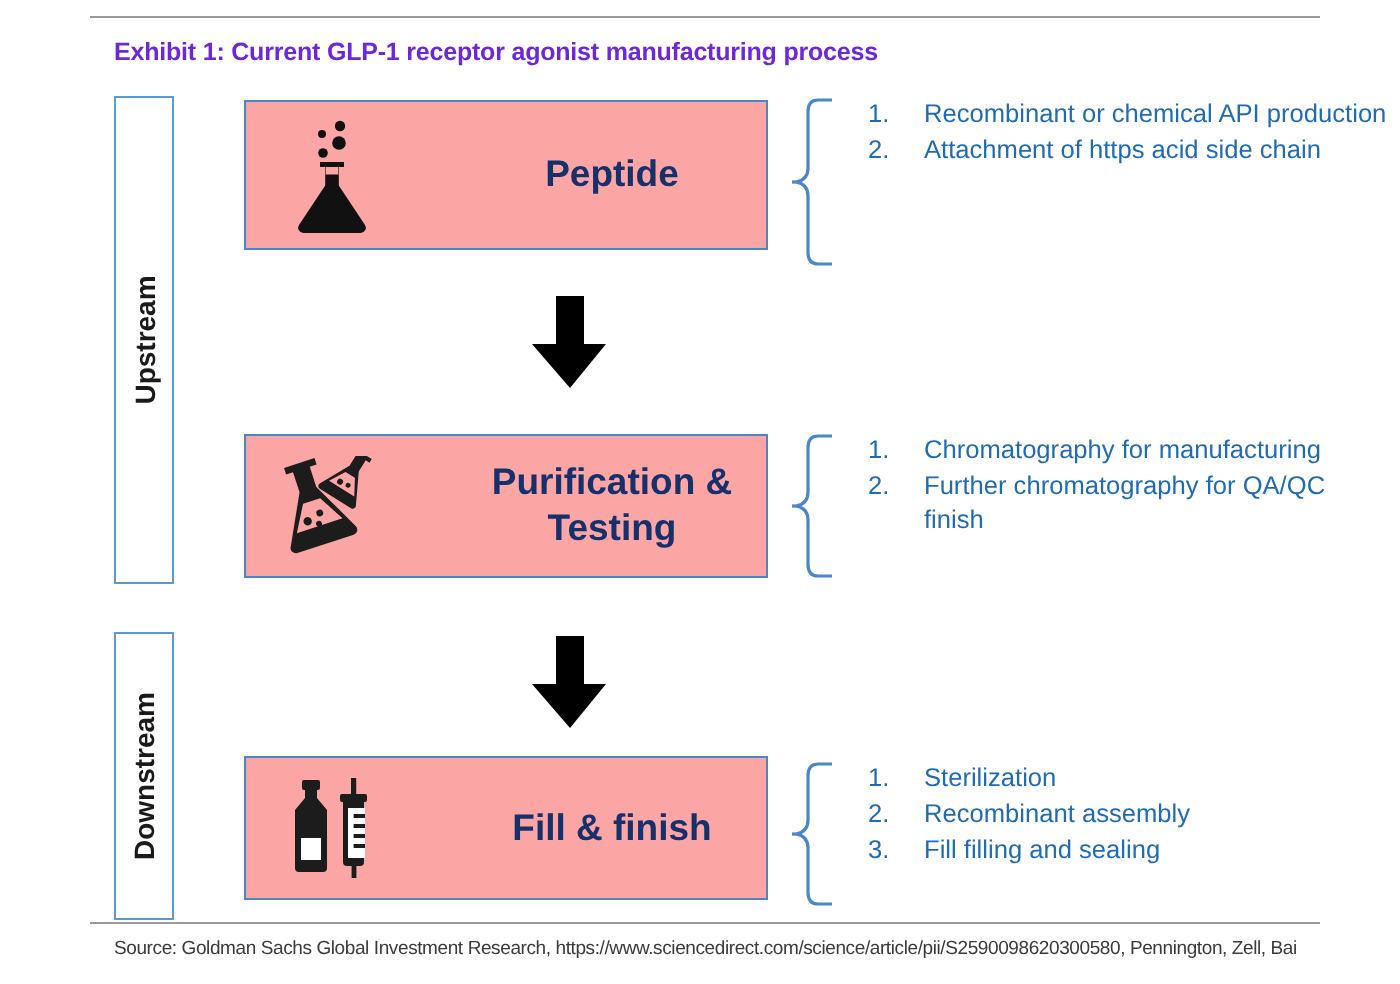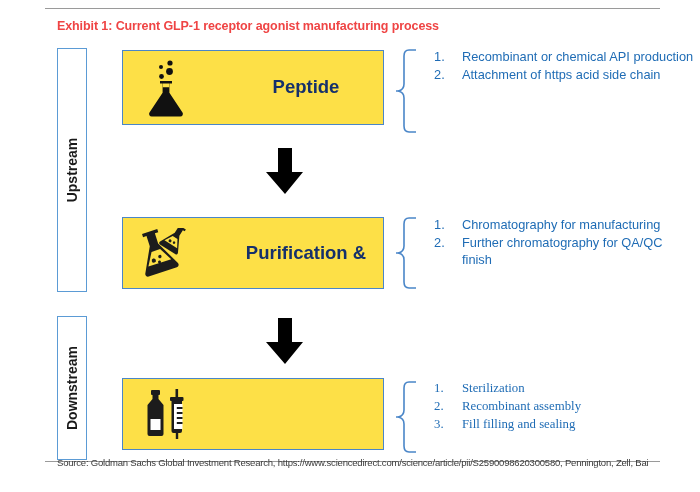--- a/index.html
+++ b/index.html
@@ -33,30 +33,30 @@
     background: #9a9a9a;
   }
 
   
   .title {
     position: absolute;
     left: 57px;
     top: 19px;
     font-size: 12.5px;
     font-weight: bold;
-    color: #ef4444;
+    color: #6d28d9;
     letter-spacing: -0.1px;
     white-space: nowrap;
   }
 
   
   .source {
     position: absolute;
     left: 57px;
-    top: 457px;
+    top: 469px;
     font-size: 9.5px;
     color: #3a3a3a;
     white-space: nowrap;
     letter-spacing: -0.2px;
   }
 
   
   .stage-label {
     position: absolute;
     border: 1.3px solid #5b9bd5;
@@ -83,21 +83,21 @@
     left: 57px;
     top: 316px;
     width: 30px;
     height: 144px;
   }
 
   
   .proc-box {
     position: absolute;
     border: 1.3px solid #4a86c8;
-    background: #fde047;
+    background: #fca5a5;
     box-sizing: border-box;
     display: flex;
     align-items: center;
     left: 122px;
     width: 262px;
     gap: 28px;
   }
   #box-peptide   { top: 50px;  height: 75px; }
   #box-purify    { top: 217px; height: 72px; }
   #box-fill      { top: 378px; height: 72px; }
@@ -130,21 +130,21 @@
   #arrow-2 { top: 318px; }
 
   
   .bullets {
     position: absolute;
     left: 396px;
     display: flex;
   }
   #bullets-peptide { top: 48px;  height: 86px; }
   #bullets-purify  { top: 216px; height: 74px; }
-  #bullets-fill    { top: 380px; height: 74px; font-family: Liberation Serif, serif; }
+  #bullets-fill    { top: 380px; height: 74px; }
 
   .brace {
     flex: 0 0 22px;
     height: 100%;
   }
   .bullets ol {
     margin: 0;
     padding: 0 0 0 10px;
     list-style: none;
     counter-reset: bnum;
@@ -227,20 +227,21 @@
       <g transform="rotate(32 42 20) scale(0.62)">
         <path d="M44 2 h16 v3.4 h-3.6 v10.6 L69 40.5 a2.6 2.6 0 0 1 -2.2 4 H37.2 a2.6 2.6 0 0 1 -2.2 -4 L47.6 16 V5.4 H44 z
                  M47.5 22 h9 l7.5 13 H40 z" fill="#1c1c1c" fill-rule="evenodd"></path>
         <circle cx="48" cy="31" r="2.4" fill="#1c1c1c"></circle>
         <circle cx="55" cy="30" r="2.0" fill="#1c1c1c"></circle>
       </g>
     </svg>
   </div>
   <div class="proc-label">
     <div>Purification &amp;</div>
+    <div>Testing</div>
   </div>
 </div>
 
 <div class="bullets" id="bullets-purify">
   <svg class="brace" viewBox="0 0 22 74" preserveAspectRatio="none">
     <path d="M20 2 H13 Q8 2 8 8 V30 Q8 36 2 37 Q8 38 8 44 V66 Q8 72 13 72 H20" fill="none" stroke="#4a86c8" stroke-width="1.6" vector-effect="non-scaling-stroke"></path>
     <path d="M2 37 H0" fill="none" stroke="#4a86c8" stroke-width="1.6" vector-effect="non-scaling-stroke"></path>
   </svg>
   <ol>
     <li>Chromatography for manufacturing</li>
@@ -264,20 +265,23 @@
       <rect x="30" y="8" width="13.5" height="4" rx="1" fill="#1c1c1c"></rect>
       <path d="M31.5 12 h10.5 v30 a2 2 0 0 1 -2 2 h-6.5 a2 2 0 0 1 -2 -2 z" fill="#1c1c1c"></path>
       <rect x="34" y="15" width="8.5" height="25" fill="#ffffff"></rect>
       <rect x="36.8" y="18" width="5.7" height="2" fill="#1c1c1c"></rect>
       <rect x="36.8" y="23" width="5.7" height="2" fill="#1c1c1c"></rect>
       <rect x="36.8" y="28" width="5.7" height="2" fill="#1c1c1c"></rect>
       <rect x="36.8" y="33" width="5.7" height="2" fill="#1c1c1c"></rect>
       <rect x="35.8" y="44" width="2.4" height="6" fill="#1c1c1c"></rect>
     </svg>
   </div>
+  <div class="proc-label">
+    <div>Fill &amp; finish</div>
+  </div>
 </div>
 
 <div class="bullets" id="bullets-fill">
   <svg class="brace" viewBox="0 0 22 74" preserveAspectRatio="none">
     <path d="M20 2 H13 Q8 2 8 8 V30 Q8 36 2 37 Q8 38 8 44 V66 Q8 72 13 72 H20" fill="none" stroke="#4a86c8" stroke-width="1.6" vector-effect="non-scaling-stroke"></path>
     <path d="M2 37 H0" fill="none" stroke="#4a86c8" stroke-width="1.6" vector-effect="non-scaling-stroke"></path>
   </svg>
   <ol>
     <li>Sterilization</li>
     <li>Recombinant assembly</li>

